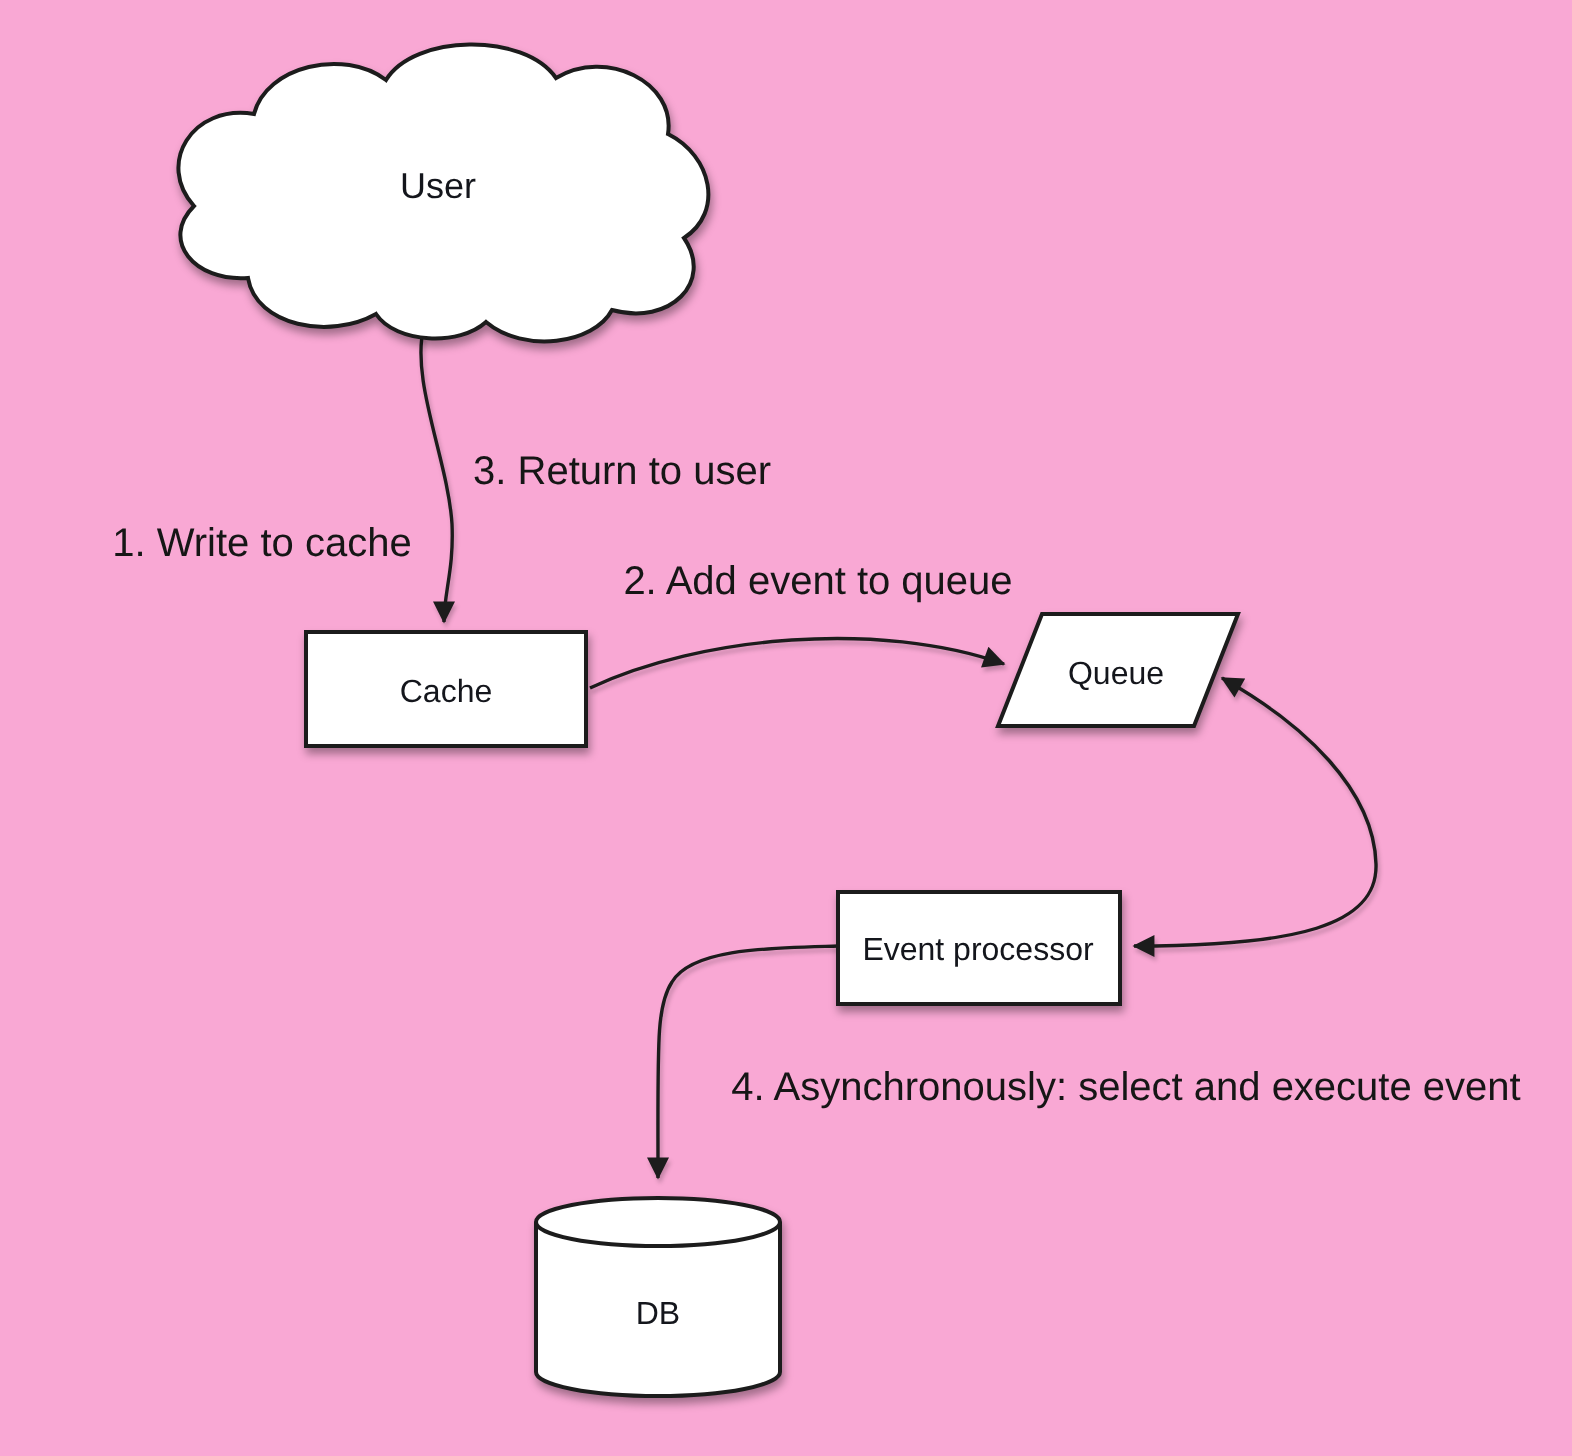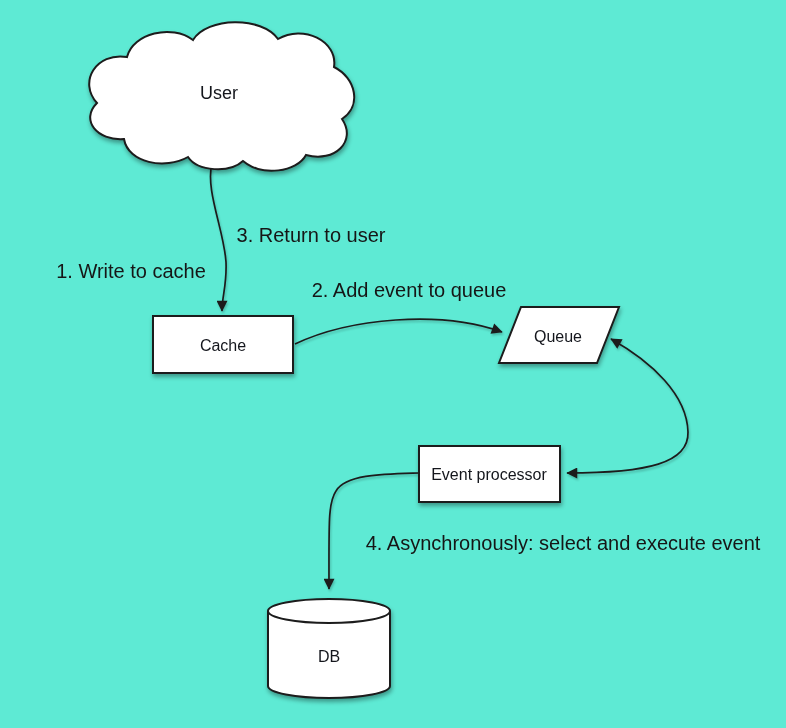--- a/index.html
+++ b/index.html
@@ -5,21 +5,21 @@
   html, body {
     margin: 0;
     padding: 0;
     background: #ffffff;
     font-family: "Liberation Sans", sans-serif;
   }
   .stage {
     position: relative;
     width: 786px;
     height: 728px;
-    background: #5eead4;
+    background: #f9a8d4;
     overflow: hidden;
   }
   svg { display: block; }
   .node-shape {
     fill: #ffffff;
     stroke: #1c1c1c;
     stroke-width: 2;
     filter: drop-shadow(1px 3px 2px rgba(0,0,0,0.35));
   }
   .cyl-part {

